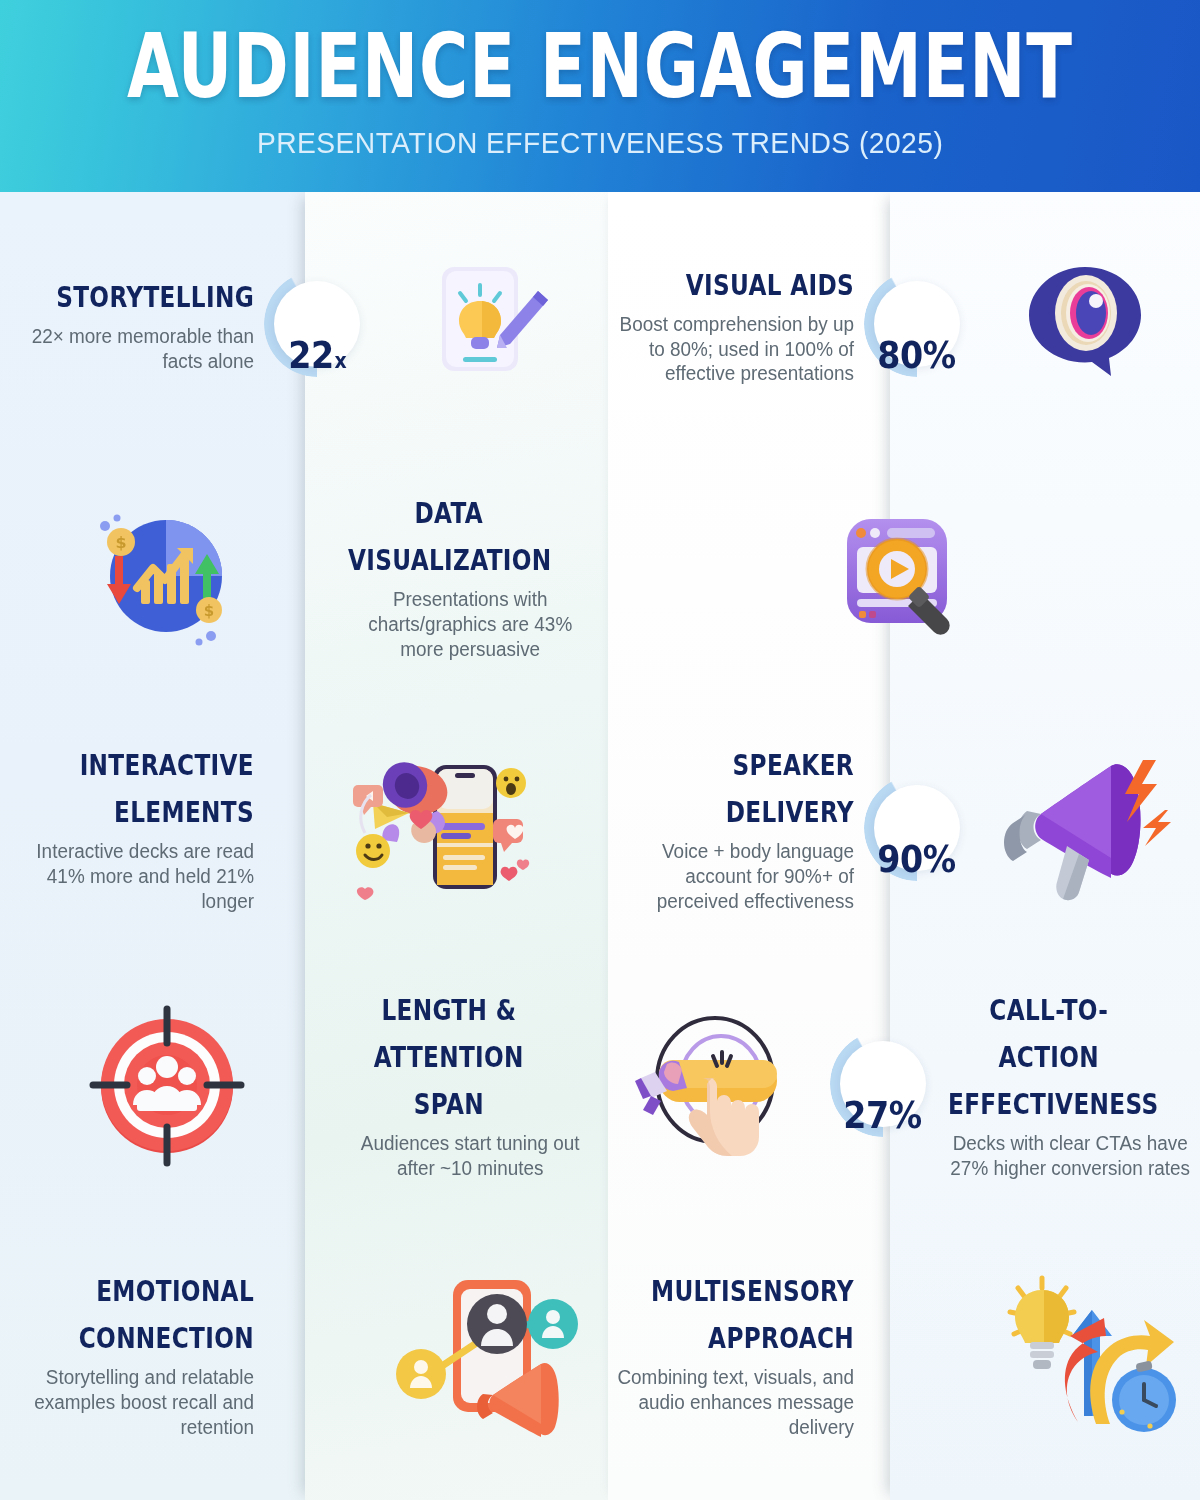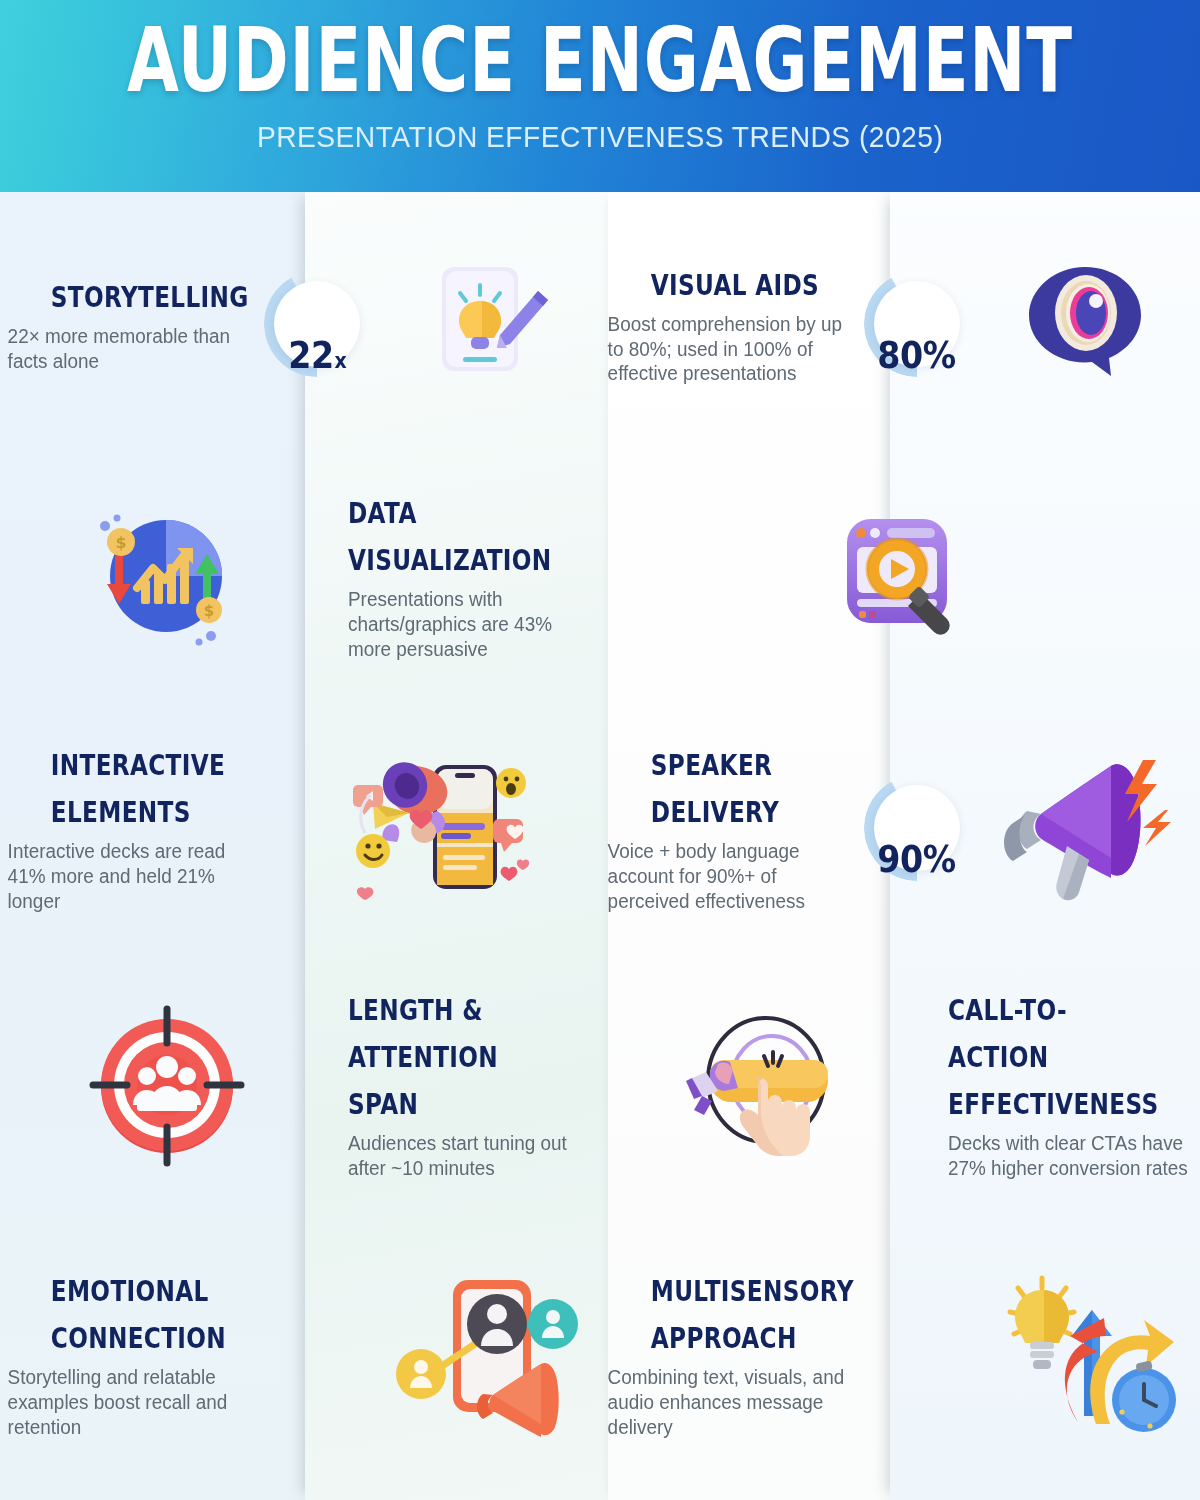--- a/index.html
+++ b/index.html
@@ -21,21 +21,21 @@
   #col-c { left:608px; width:282px; background:linear-gradient(180deg,#ffffff 0%,#fdfdfd 60%,#fbfcfc 100%);
            box-shadow:-4px 0 10px -6px rgba(120,140,150,.18); }
   #col-d { left:890px; width:310px; background:linear-gradient(180deg,#fbfdff 0%,#f4f9fd 50%,#eff6fb 100%);
            box-shadow:-8px 0 14px -6px rgba(90,110,120,.30); }
 
   
   #header {
     position:absolute; top:0; left:0; width:1200px; height:192px; z-index:5;
     background:linear-gradient(100deg,#3fd0dd 0%,#38c4dc 9%,#2fa8dc 26%,#2184d6 48%,#1a63cb 72%,#1a57c6 100%);
     display:flex; flex-direction:column; align-items:center; justify-content:flex-start;
-    padding-top:16px;
+    padding-top:22px;
   }
   #header-title {
     color:#ffffff;
     font-family:"DejaVu Sans", sans-serif;
     font-weight:700;
     font-size:78px;
     line-height:1.0;
     letter-spacing:1px;
     transform:scaleX(.86) scaleY(1.14);
     transform-origin:center top;
@@ -62,22 +62,22 @@
   }
   .cell.left  { left:0;   width:600px; }
   .cell.right { left:600px; width:600px; }
 
   
   .cell.dir-ti { flex-direction:row; }
   
   .cell.dir-it { flex-direction:row; }
 
   .txtblock { width:268px; flex:0 0 268px; }
-  .dir-ti .txtblock { padding-right:14px; }
-  .dir-it .txtblock { padding-left:16px;  text-align:left;  }
+  .dir-ti .txtblock { padding-right:14px; text-align:right; }
+  .dir-it .txtblock { padding-left:16px;  text-align:center;  }
 
   .card-title {
     font-family:"DejaVu Sans", sans-serif;
     font-weight:700;
     font-size:29px;
     line-height:1.62;
     color:#12245e;
     letter-spacing:.4px;
     transform:scaleX(.8);
     margin-bottom:3px;
@@ -420,20 +420,27 @@
  <path d="M42 70c6-4 13 0 15 6l-4 14c-7 0-14-6-14-12z" fill="#e8a0b8"></path>
  <g stroke="#2f2b3d" stroke-width="4" stroke-linecap="round">
    <line x1="92" y1="72" x2="88" y2="62"></line>
    <line x1="102" y1="72" x2="106" y2="62"></line>
    <line x1="97" y1="69" x2="97" y2="58"></line>
  </g>
  <path d="M90 84c-5 0-8 4-8 9v28c-5-5-12-8-16-3-4 4-2 11 3 17l14 18c5 6 12 9 20 9h12c11 0 19-8 19-19v-25c0-5-3-8-7-8s-7 3-7 7v-3c0-5-3-8-7-8s-7 3-7 7v-4c0-5-3-8-7-8s-7 3-7 7V93c0-5-3-9-8-9z" fill="#f8d9c0"></path>
  <path d="M90 84c-5 0-8 4-8 9v28c-5-5-12-8-16-3-4 4-2 11 3 17l14 18c5 6 12 9 20 9h4c-14-12-22-28-22-46V93c0-5-3-9-8-9z" fill="#f0c5a8" opacity=".7"></path>
 </svg>
         </div>
+        <div class="badge-wrap">
+          <div class="badge-ring"></div>
+          <div class="badge-circle"></div>
+          <div class="badge-label">
+            <span>27%</span>
+          </div>
+        </div>
         <div class="txtblock">
           <div class="card-title">
             <div>CALL-TO-ACTION</div>
             <div>EFFECTIVENESS</div>
           </div>
           <div class="card-desc">Decks with clear CTAs have 27% higher conversion rates</div>
         </div>
       </div>
     </div>
     <div class="row" style="height: 292px;">

